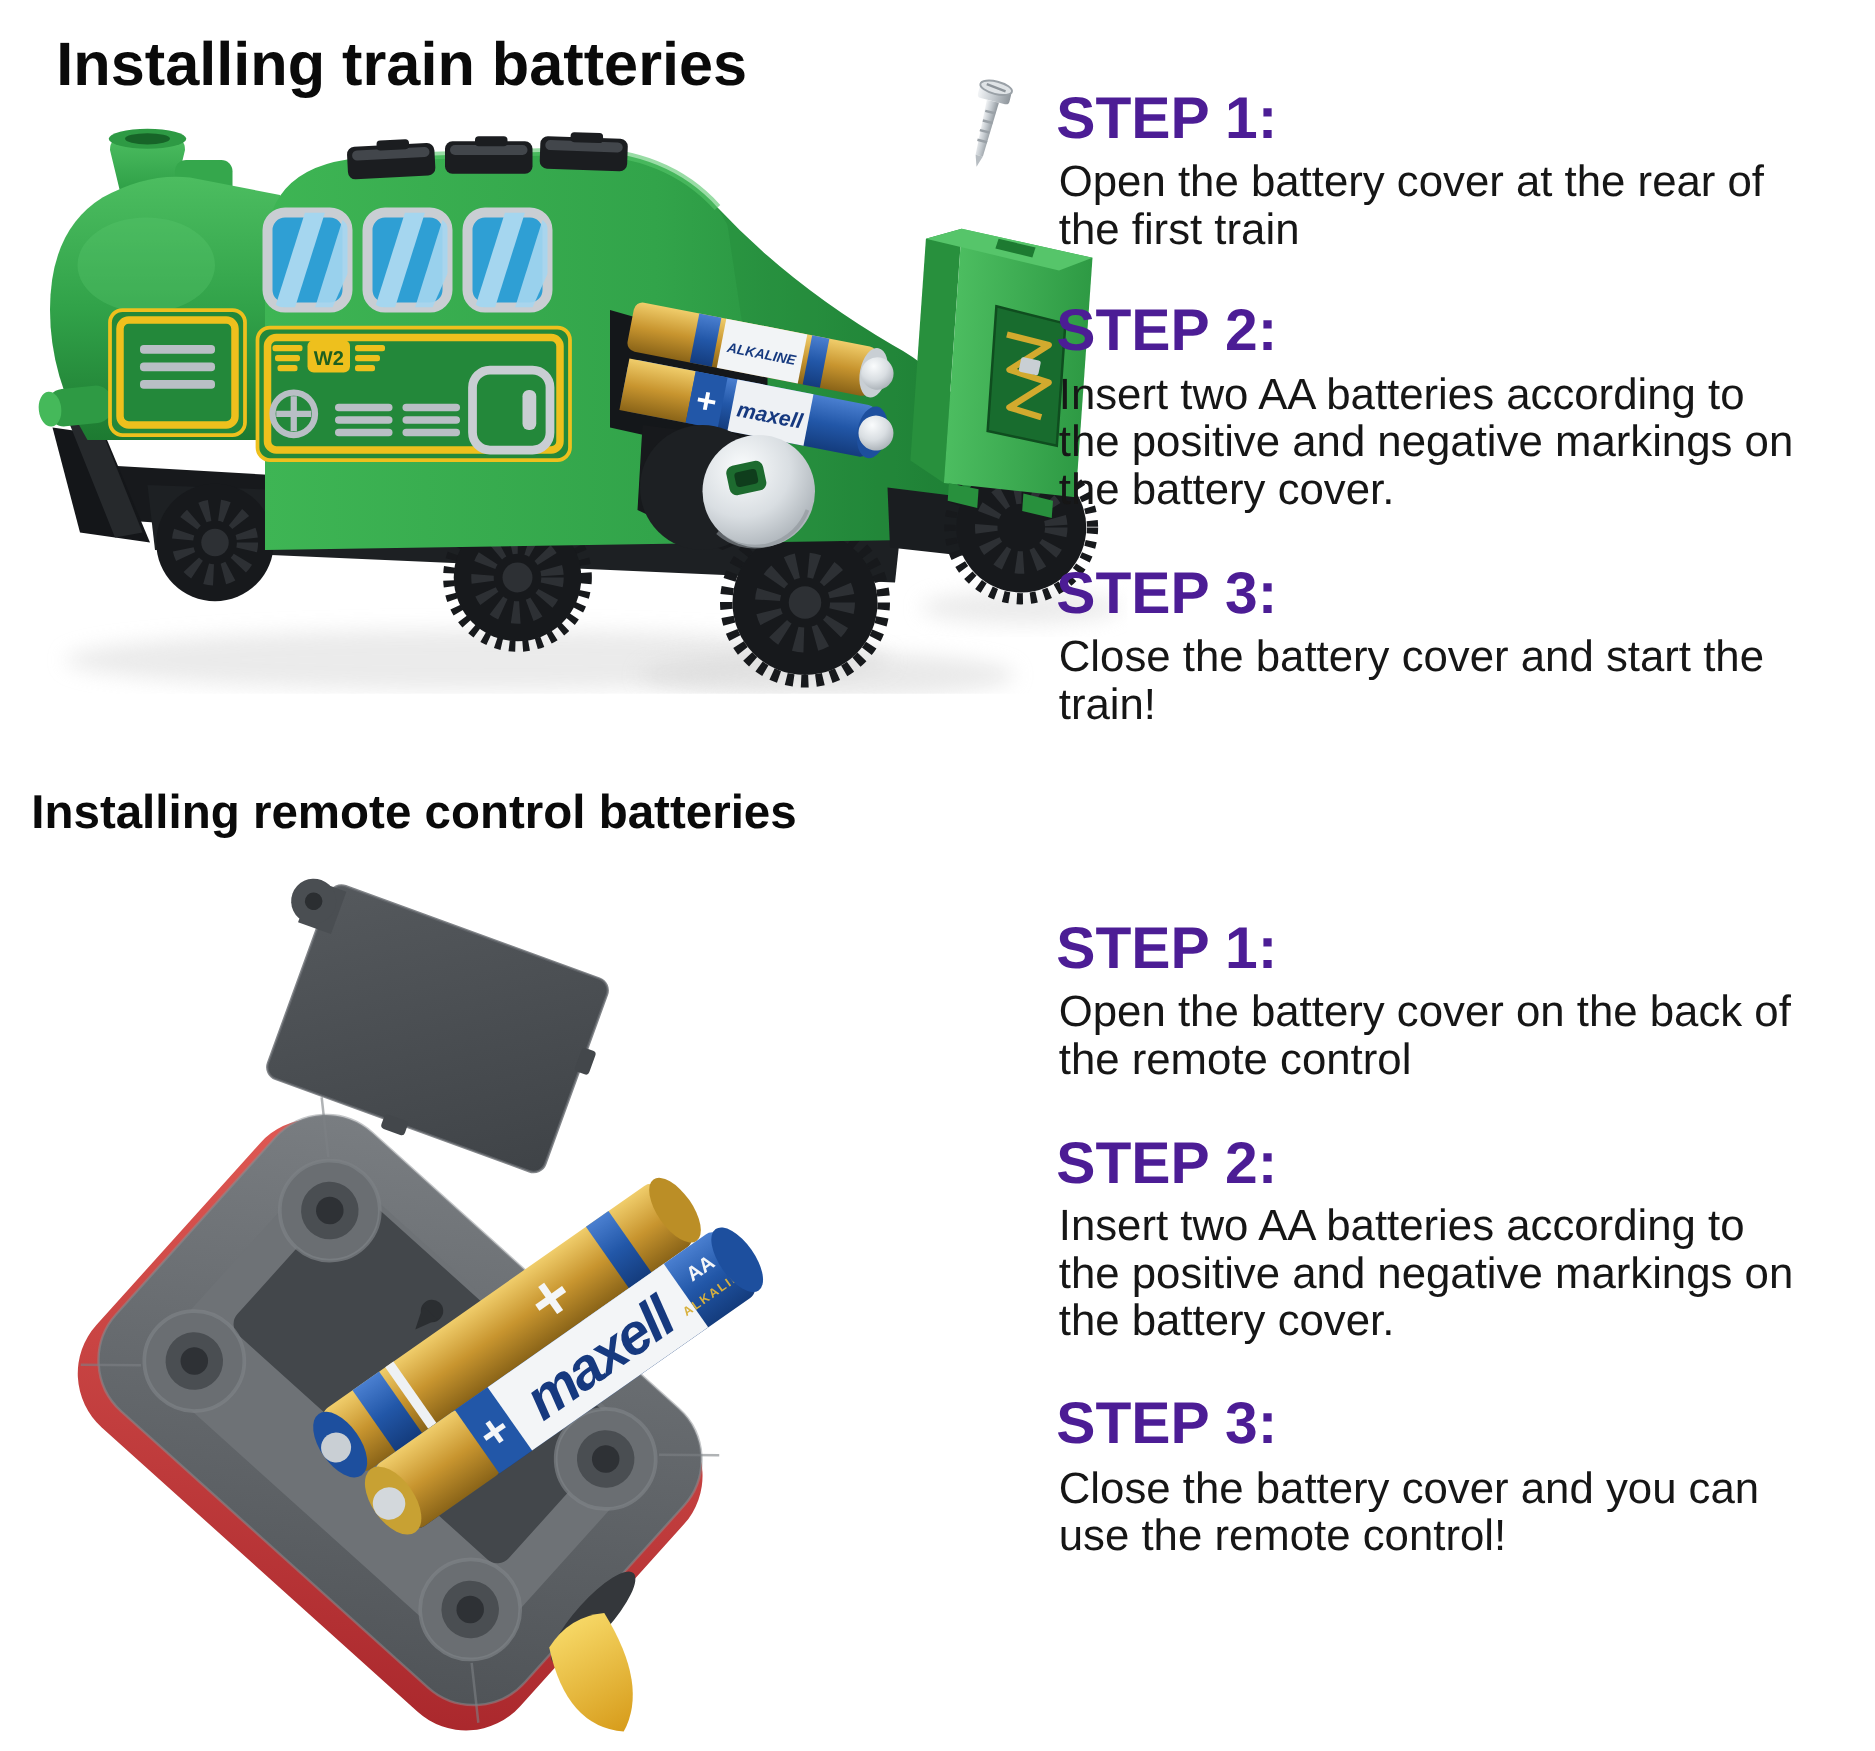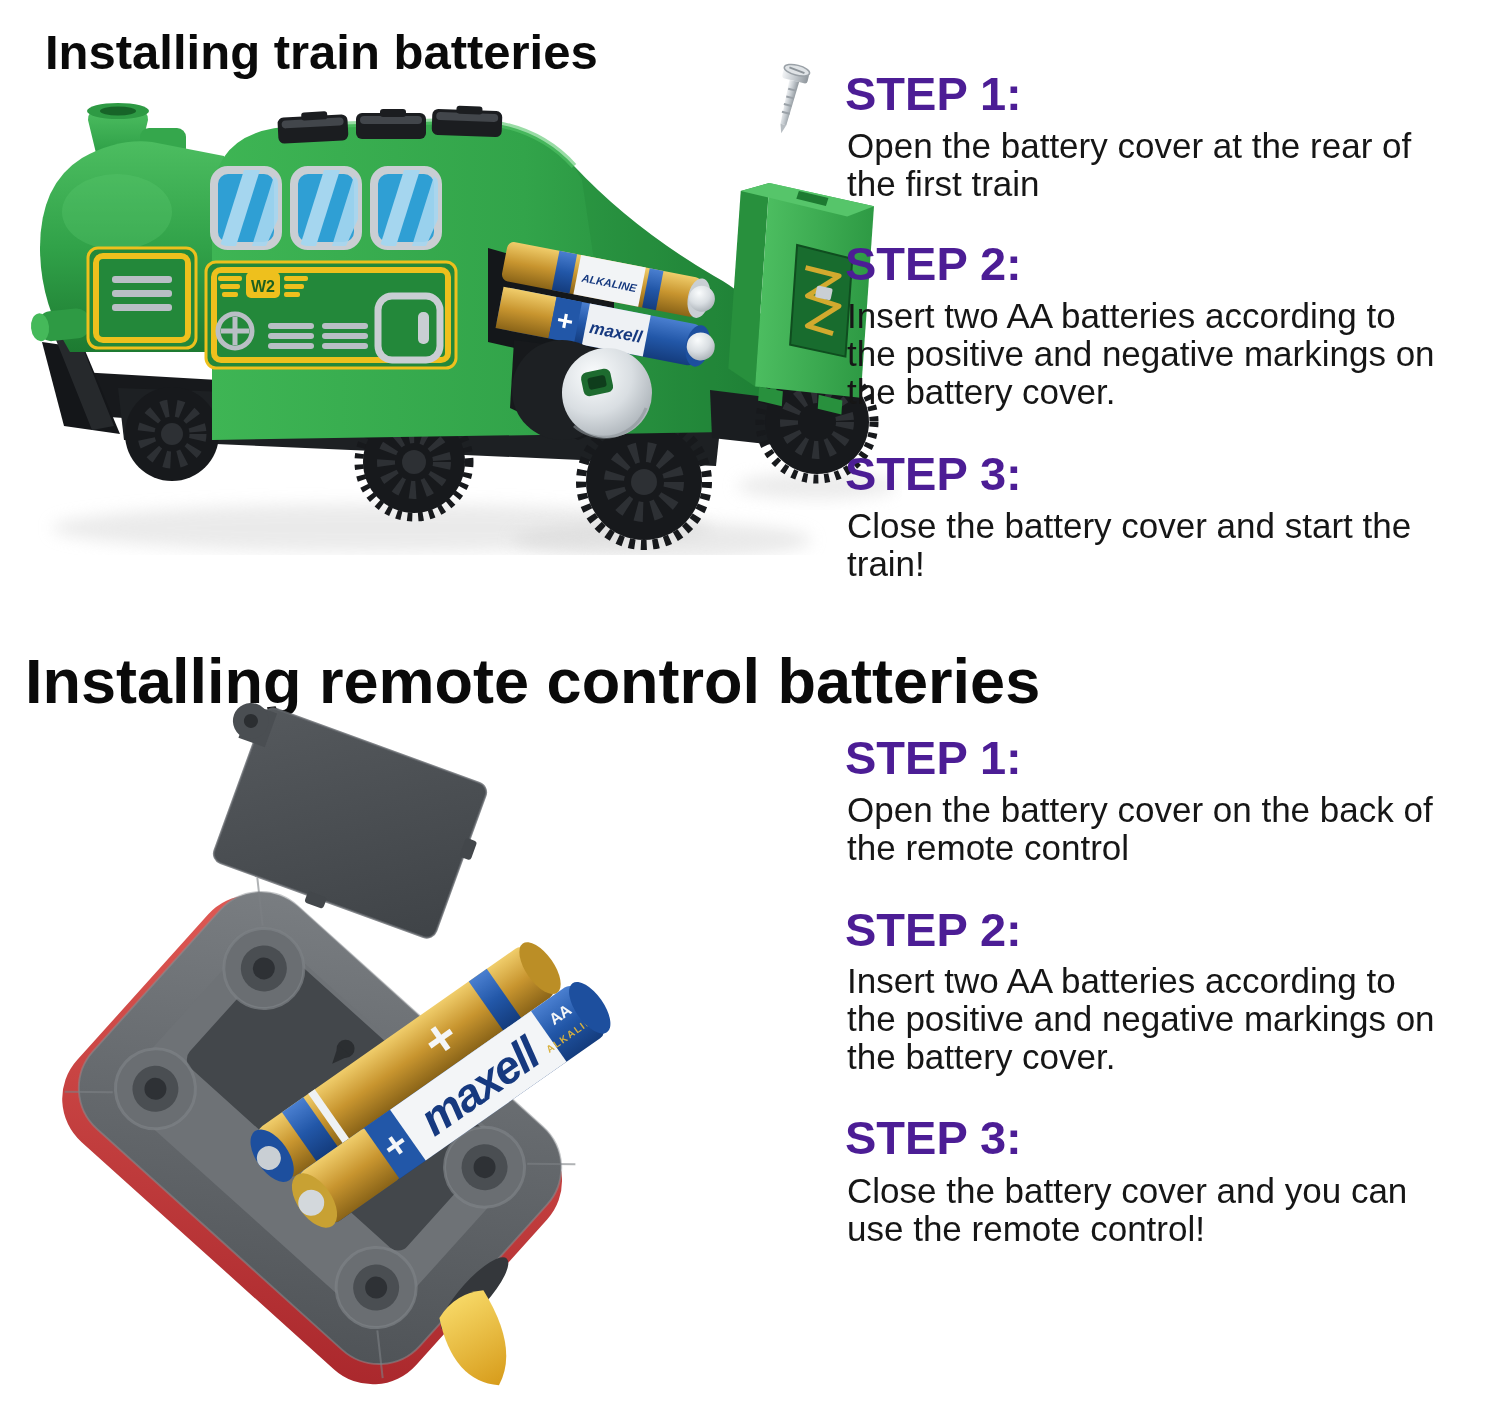--- a/index.html
+++ b/index.html
@@ -6,21 +6,21 @@
   .sheet{
     position:relative; width:1500px; height:1401px; background:#ffffff;
     font-family:"Liberation Sans", sans-serif; overflow:hidden;
   }
   .abs{position:absolute;}
   .title{
     position:absolute; font-weight:700; font-size:49px; line-height:1.05;
     color:#0a0a0a; white-space:nowrap; letter-spacing:0;
   }
   .t1{left:45px; top:-6px;}
-  .t2{left:25px; top:606px; font-size:63px;}
+  .t2{left:25px; top:606px; font-size:38px;}
   .step-h{
     position:absolute; font-weight:700; font-size:47px; line-height:1.1;
     color:#4c1d95; white-space:nowrap;
   }
   .step-b{
     position:absolute; font-size:35px; line-height:38px; color:#161616;
     white-space:pre-line; width:660px;
   }
   .ts1h{left:845px; top:68px;}  .ts1b{left:847px; top:127px;}
   .ts2h{left:845px; top:238px;} .ts2b{left:847px; top:297px;}

